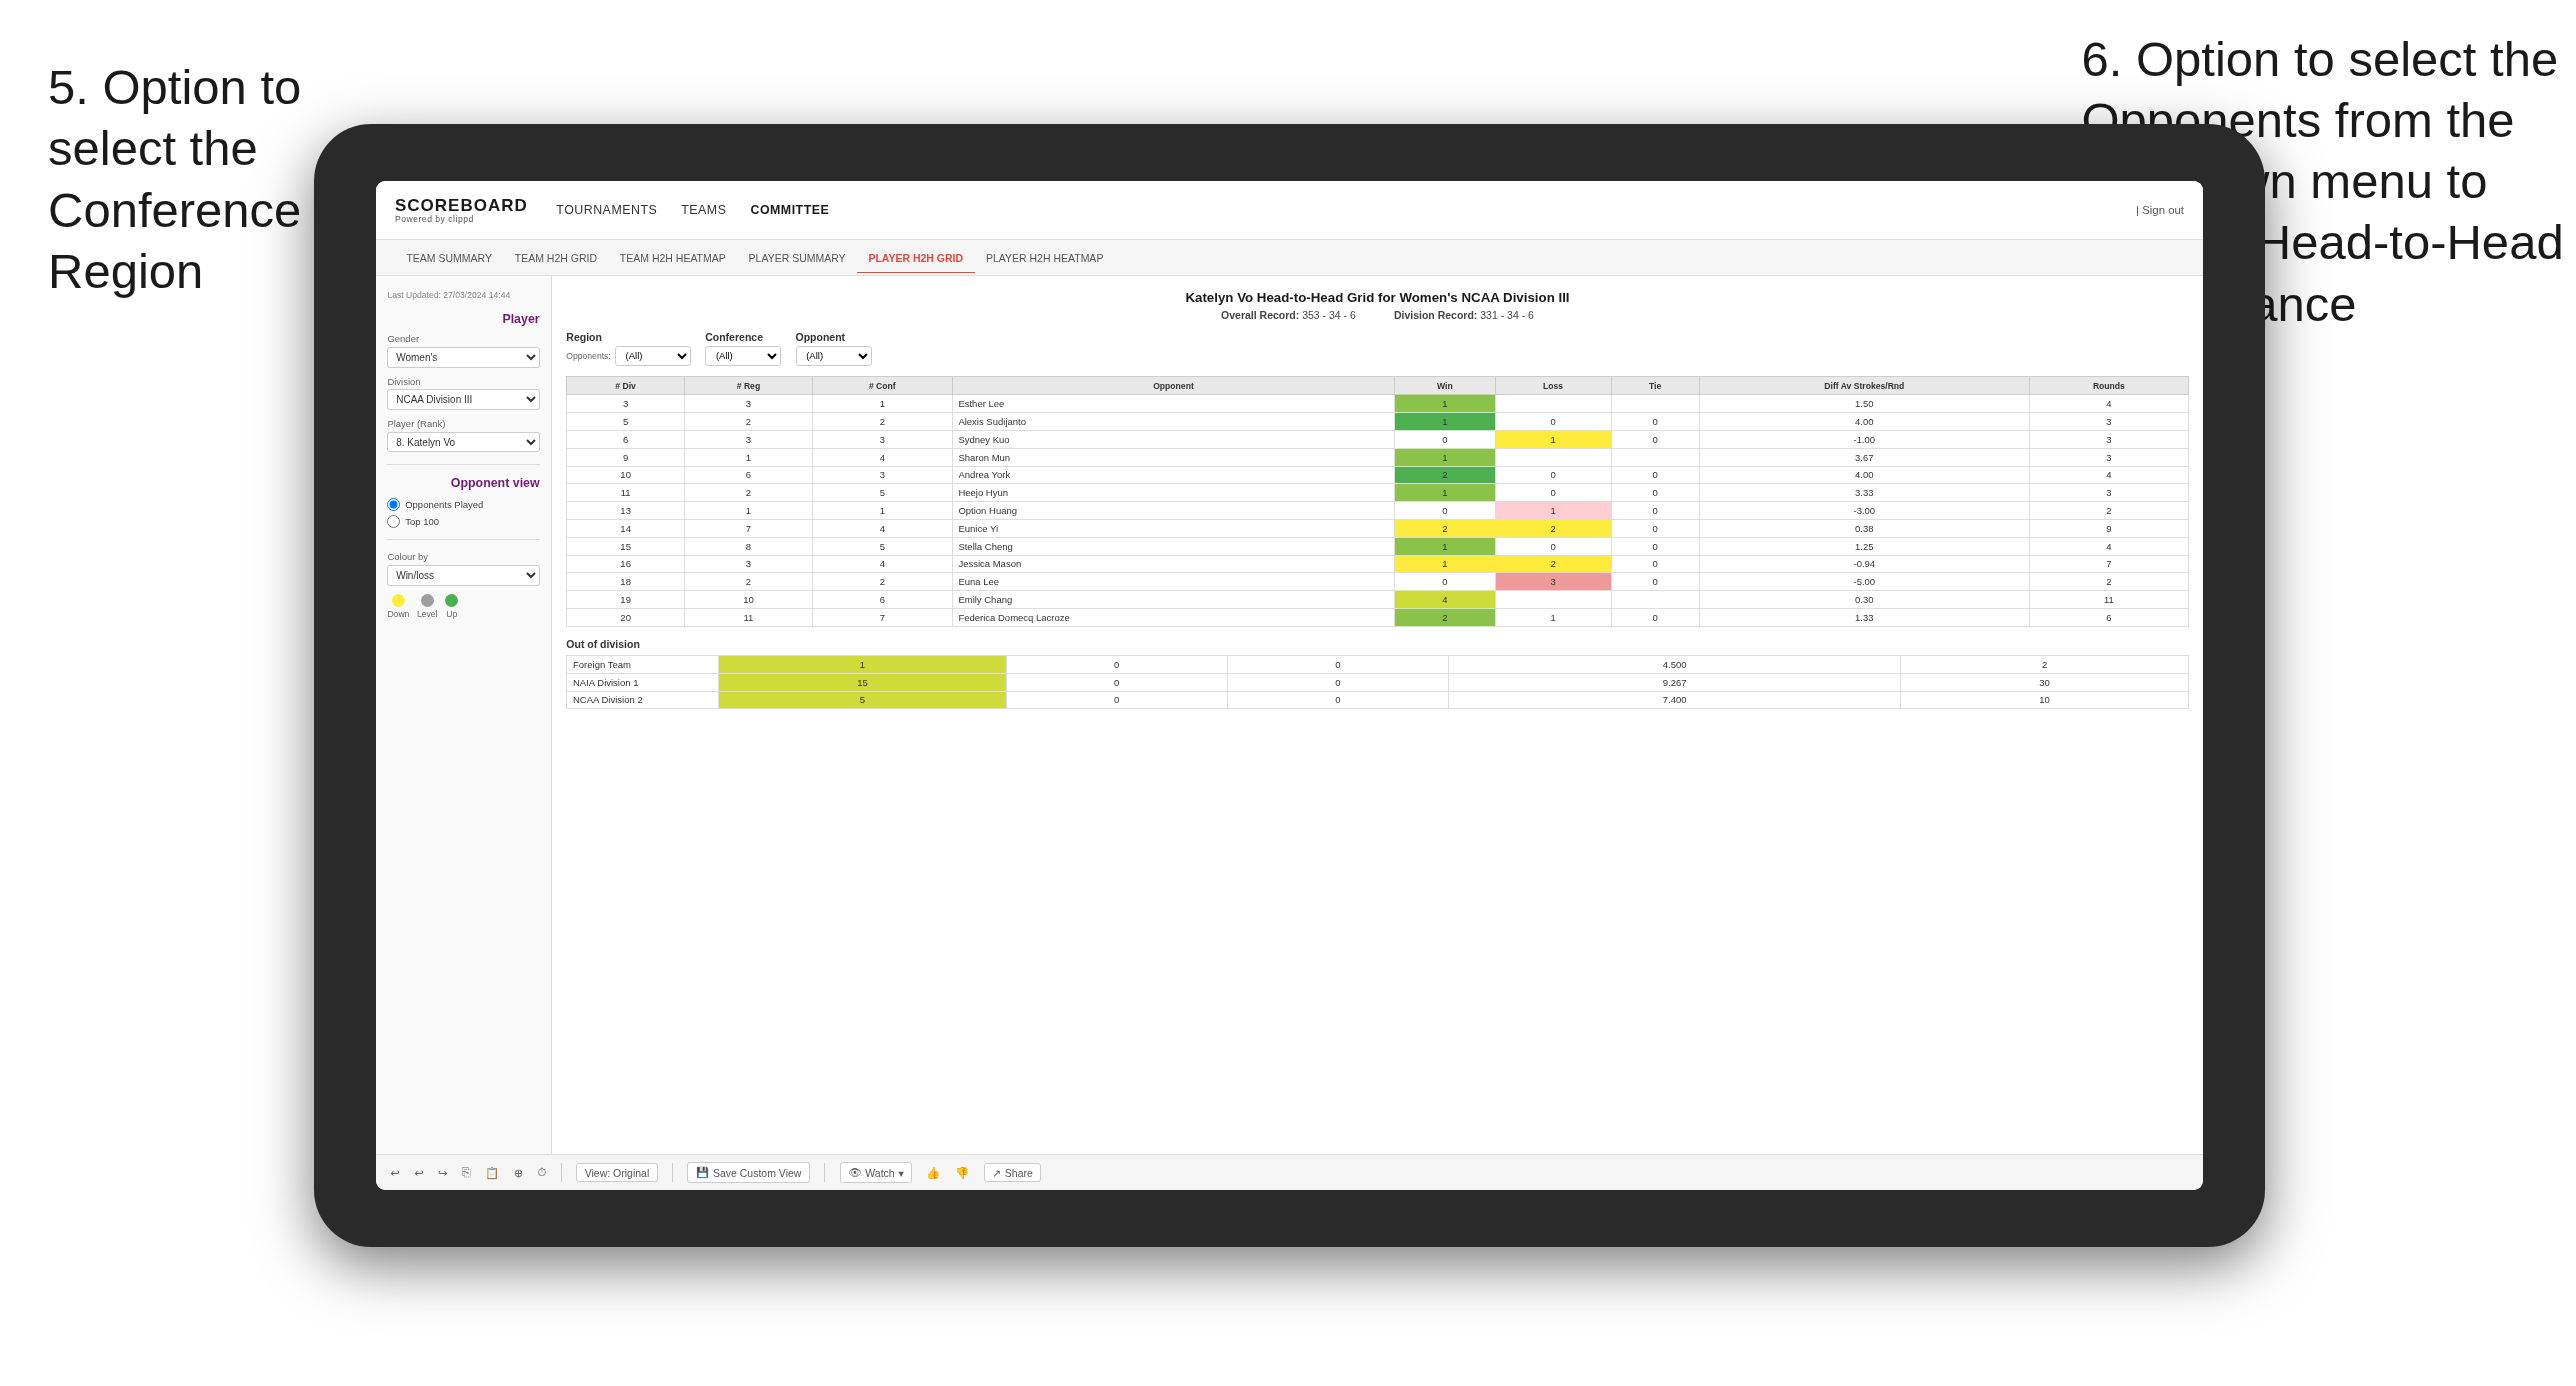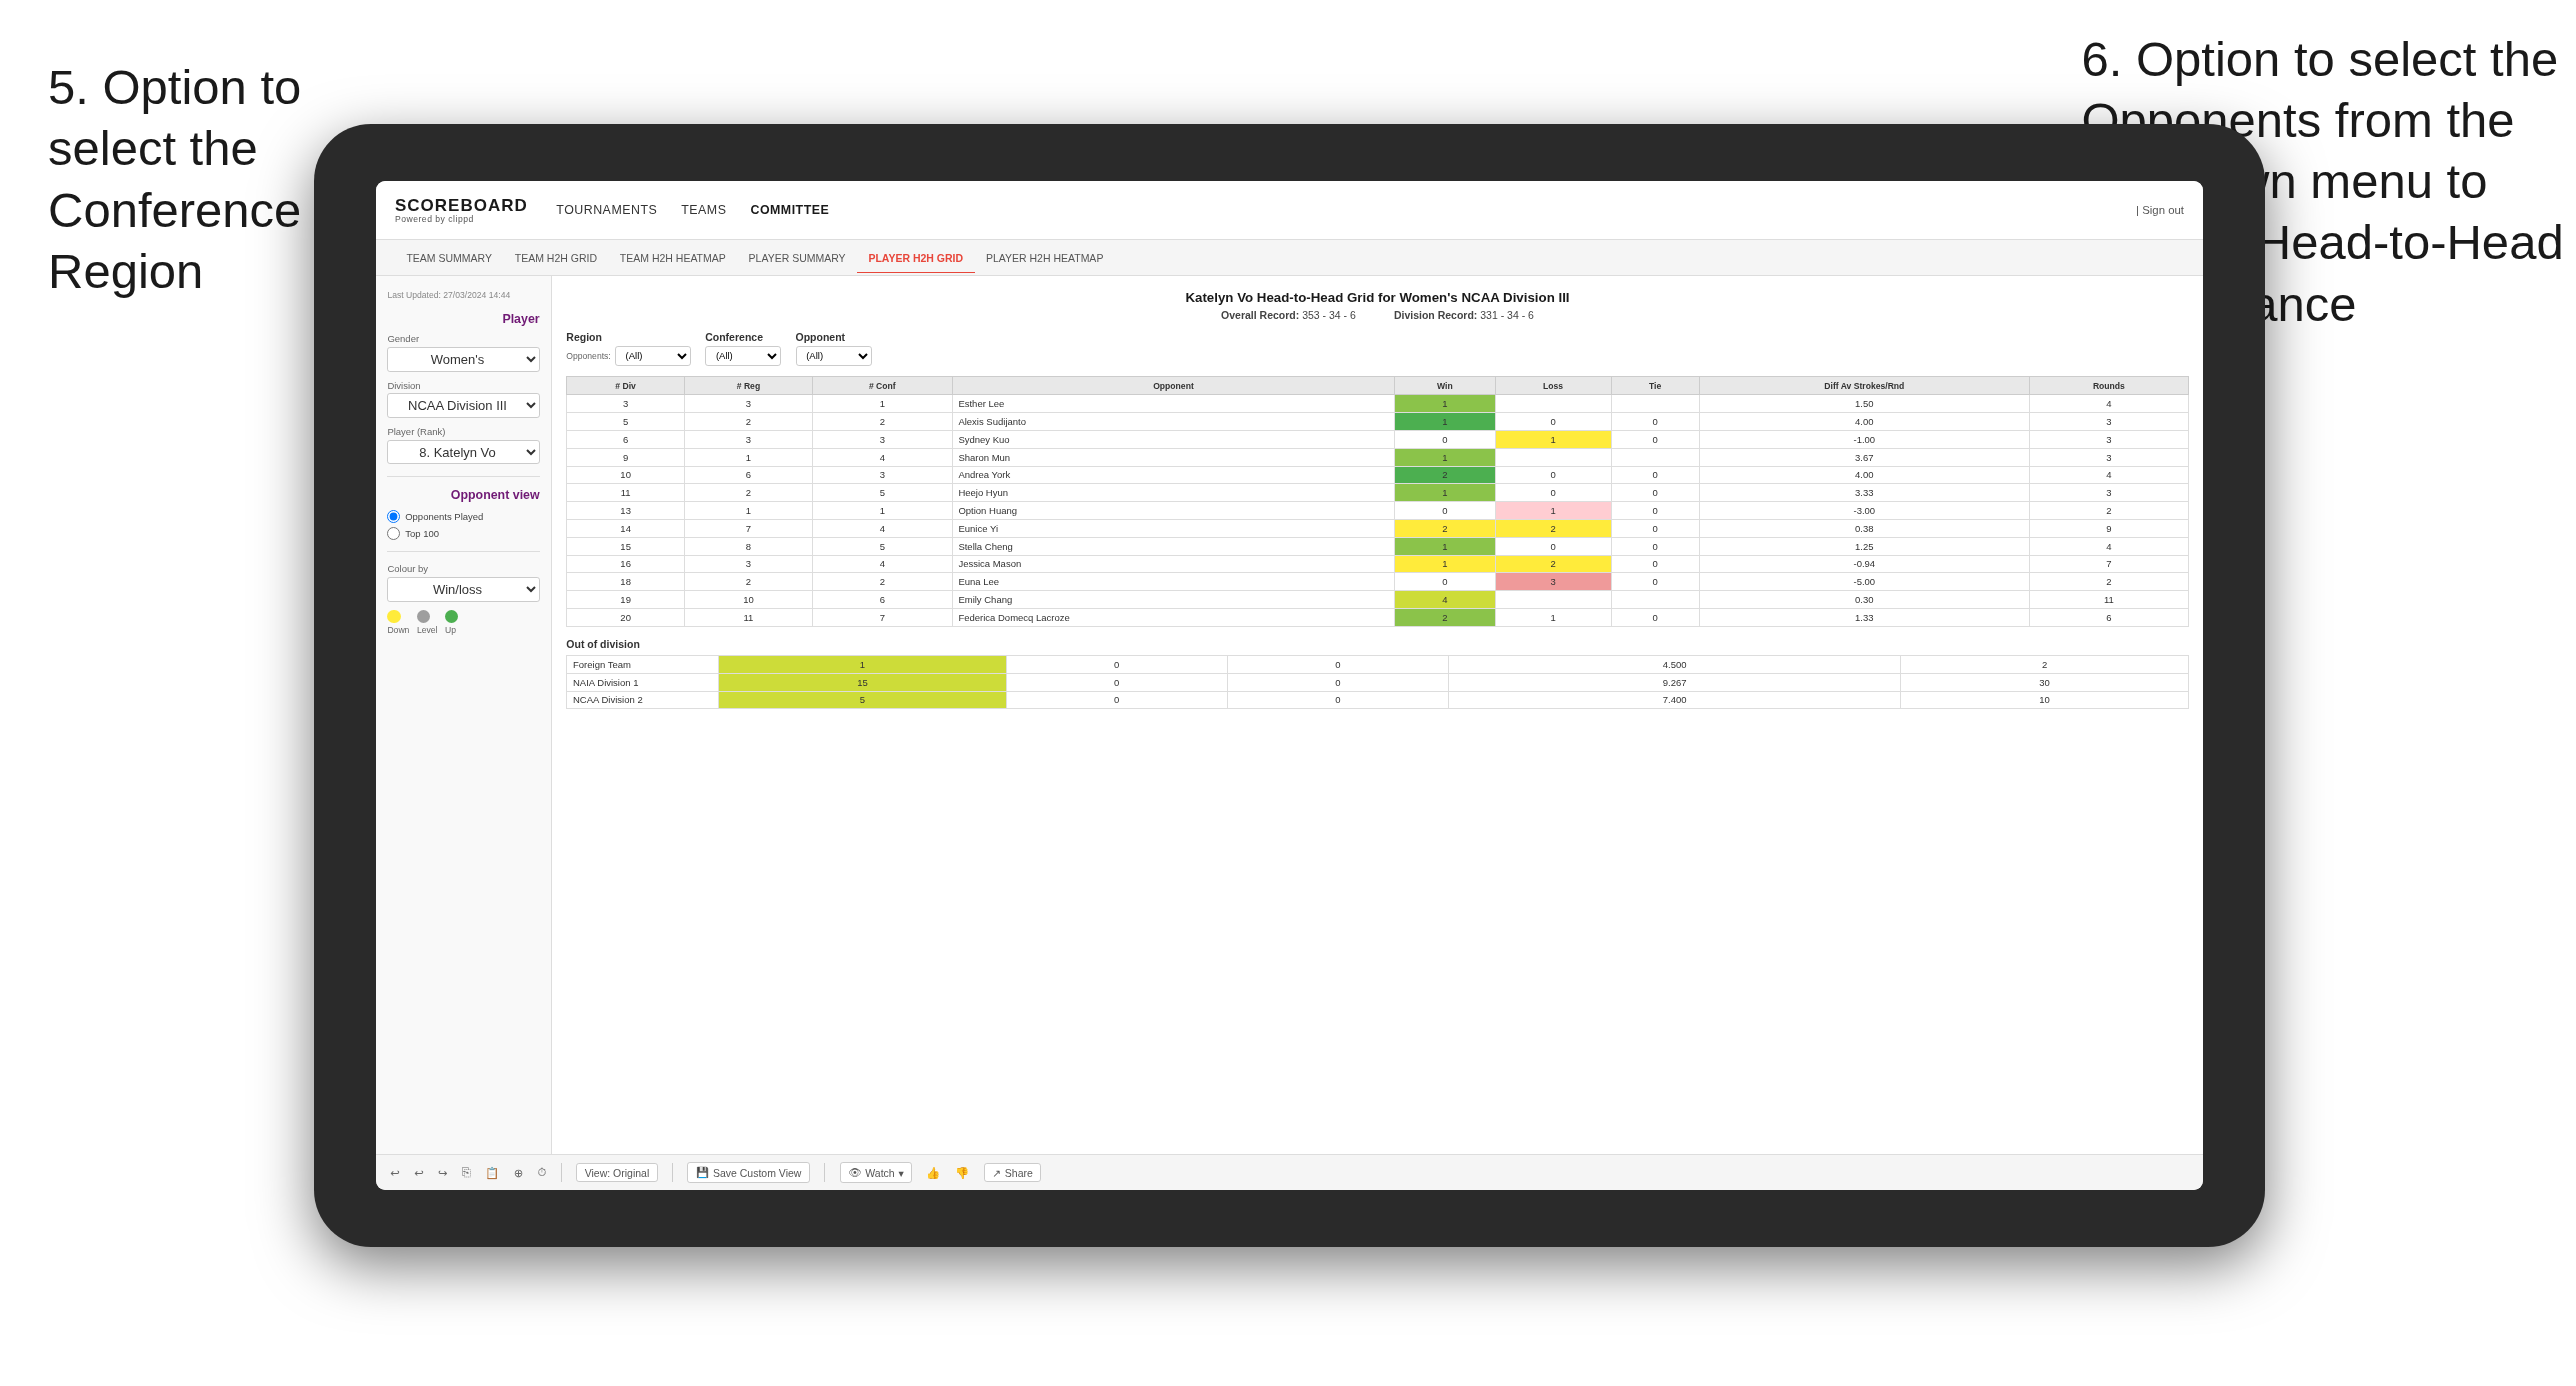--- a/index.html
+++ b/index.html
@@ -155,27 +155,26 @@
       text-align: right;
     }
     .sidebar-label {
       font-size: 9.5px;
       color: #666;
       margin-bottom: 2.9px;
       margin-top: 7.6px;
     }
     .sidebar-select {
       width: 100%;
-      font-size: 13px;
+      font-size: 10px;
       padding: 2.9px 3.8px;
       border: 1px solid #ccc;
       border-radius: 2.9px;
       background: white;
       color: #333;
-      text-align: center;
     }
     .sidebar-divider {
       border: none;
       border-top: 1px solid #ddd;
       margin: 11.4px 0;
     }
     .sidebar-radio-group {
       display: flex;
       flex-direction: column;
       gap: 3.8px;
@@ -201,21 +200,21 @@
     }
     .colour-label {
       font-size: 8.6px;
       color: #666;
       text-align: center;
       margin-top: 1.9px;
     }
     .colour-item {
       display: flex;
       flex-direction: column;
-      align-items: flex-start;
+      align-items: center;
     }
 
     
     .content-area {
       flex: 1;
       padding: 14.3px;
       overflow: auto;
       background: white;
     }
     .content-header {

